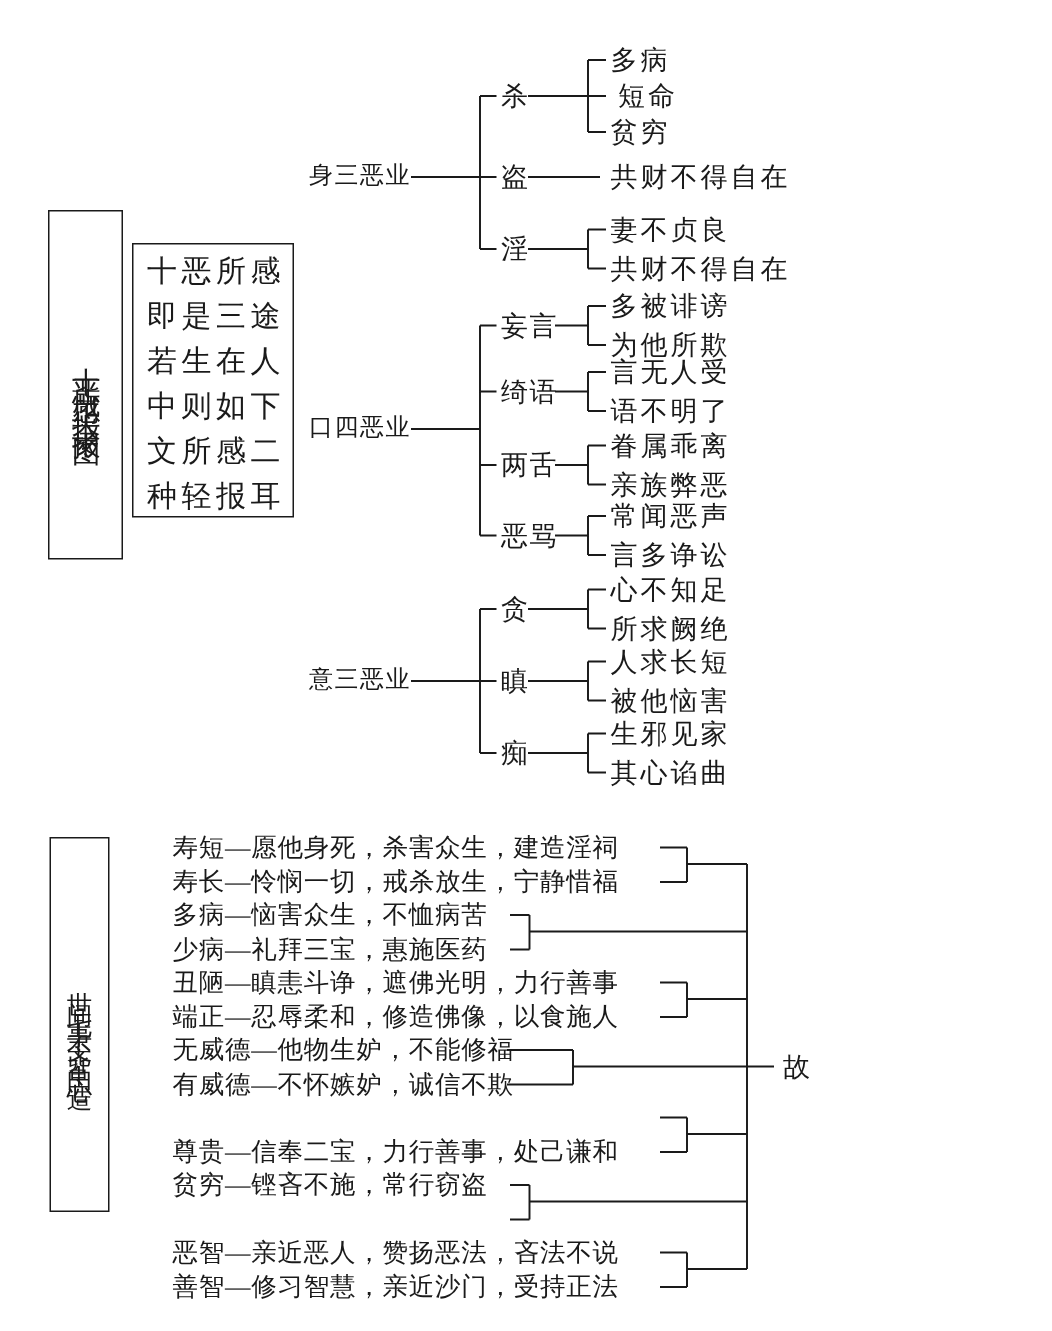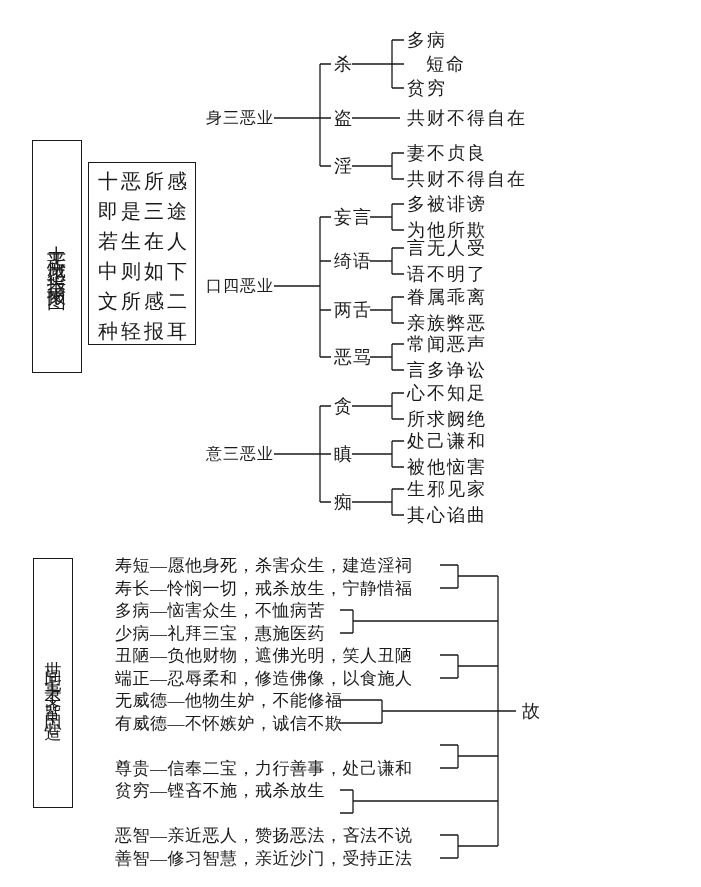--- a/index.html
+++ b/index.html
@@ -81,52 +81,52 @@
   <div class="t b" style="left:334px;top:166px">淫</div>
   <div class="t b" style="left:334px;top:217px">妄言</div>
   <div class="t b" style="left:334px;top:261px">绮语</div>
   <div class="t b" style="left:334px;top:310px">两舌</div>
   <div class="t b" style="left:334px;top:357px">恶骂</div>
   <div class="t b" style="left:334px;top:406px">贪</div>
   <div class="t b" style="left:334px;top:454px">瞋</div>
   <div class="t b" style="left:334px;top:502px">痴</div>
 
   <div class="t lf" style="left:407px;top:40px">多病</div>
-  <div class="t lf" style="left:426px;top:64px">短命</div>
+  <div class="t lf" style="left:412px;top:64px">短命</div>
   <div class="t lf" style="left:407px;top:88px">贫穷</div>
   <div class="t lf" style="left:407px;top:118px">共财不得自在</div>
   <div class="t lf" style="left:407px;top:153px">妻不贞良</div>
   <div class="t lf" style="left:407px;top:179px">共财不得自在</div>
   <div class="t lf" style="left:407px;top:204px">多被诽谤</div>
   <div class="t lf" style="left:407px;top:230px">为他所欺</div>
   <div class="t lf" style="left:407px;top:248px">言无人受</div>
   <div class="t lf" style="left:407px;top:274px">语不明了</div>
   <div class="t lf" style="left:407px;top:297px">眷属乖离</div>
   <div class="t lf" style="left:407px;top:323px">亲族弊恶</div>
   <div class="t lf" style="left:407px;top:344px">常闻恶声</div>
   <div class="t lf" style="left:407px;top:370px">言多诤讼</div>
   <div class="t lf" style="left:407px;top:393px">心不知足</div>
   <div class="t lf" style="left:407px;top:419px">所求阙绝</div>
-  <div class="t lf" style="left:407px;top:441px">处己谦和</div>
+  <div class="t lf" style="left:407px;top:441px">人求长短</div>
   <div class="t lf" style="left:407px;top:467px">被他恼害</div>
   <div class="t lf" style="left:407px;top:489px">生邪见家</div>
   <div class="t lf" style="left:407px;top:515px">其心谄曲</div>
 
   <div class="box box3">
     <span class="vtext" style="font-size:17px;letter-spacing:7px">世间七事不齐皆由心造</span>
   </div>
 
   <div class="t bl" style="left:115px;top:565px">寿短—愿他身死，杀害众生，建造淫祠</div>
   <div class="t bl" style="left:115px;top:588px">寿长—怜悯一切，戒杀放生，宁静惜福</div>
   <div class="t bl" style="left:115px;top:610px">多病—恼害众生，不恤病苦</div>
   <div class="t bl" style="left:115px;top:633px">少病—礼拜三宝，惠施医药</div>
-  <div class="t bl" style="left:115px;top:655px">丑陋—负他财物，遮佛光明，笑人丑陋</div>
+  <div class="t bl" style="left:115px;top:655px">丑陋—瞋恚斗诤，遮佛光明，力行善事</div>
   <div class="t bl" style="left:115px;top:678px">端正—忍辱柔和，修造佛像，以食施人</div>
   <div class="t bl" style="left:115px;top:700px">无威德—他物生妒，不能修福</div>
   <div class="t bl" style="left:115px;top:723px">有威德—不怀嫉妒，诚信不欺</div>
   <div class="t bl" style="left:115px;top:768px">尊贵—信奉二宝，力行善事，处己谦和</div>
-  <div class="t bl" style="left:115px;top:790px">贫穷—铿吝不施，戒杀放生</div>
+  <div class="t bl" style="left:115px;top:790px">贫穷—铿吝不施，常行窃盗</div>
   <div class="t bl" style="left:115px;top:835px">恶智—亲近恶人，赞扬恶法，吝法不说</div>
   <div class="t bl" style="left:115px;top:858px">善智—修习智慧，亲近沙门，受持正法</div>
 
   <div class="t concl" style="left:522px;top:711px">故</div>
 
 </div>
 
 </body></html>

